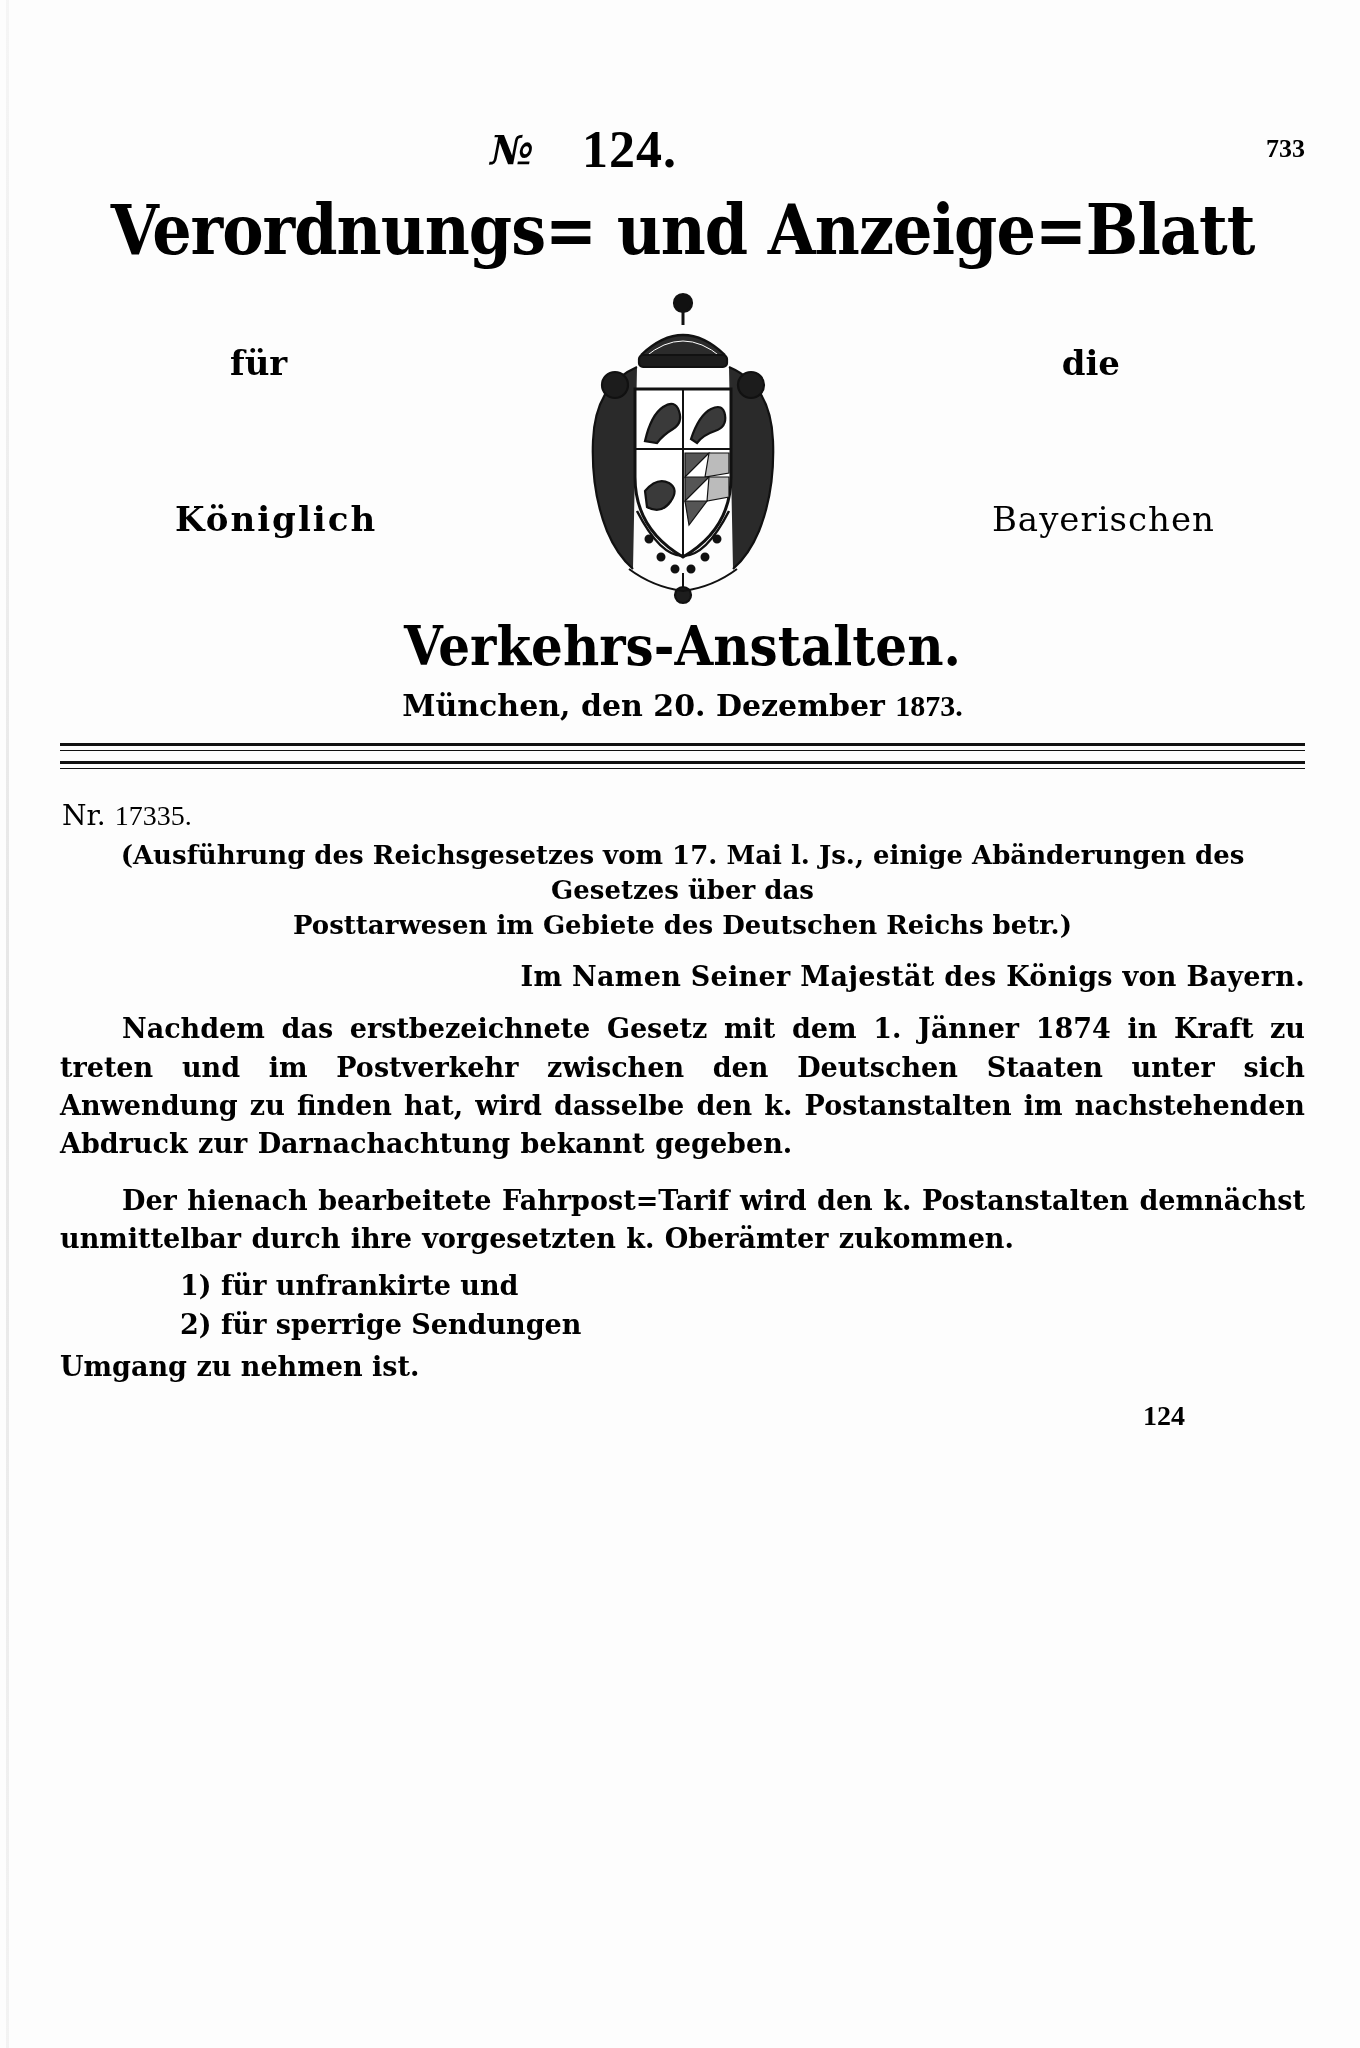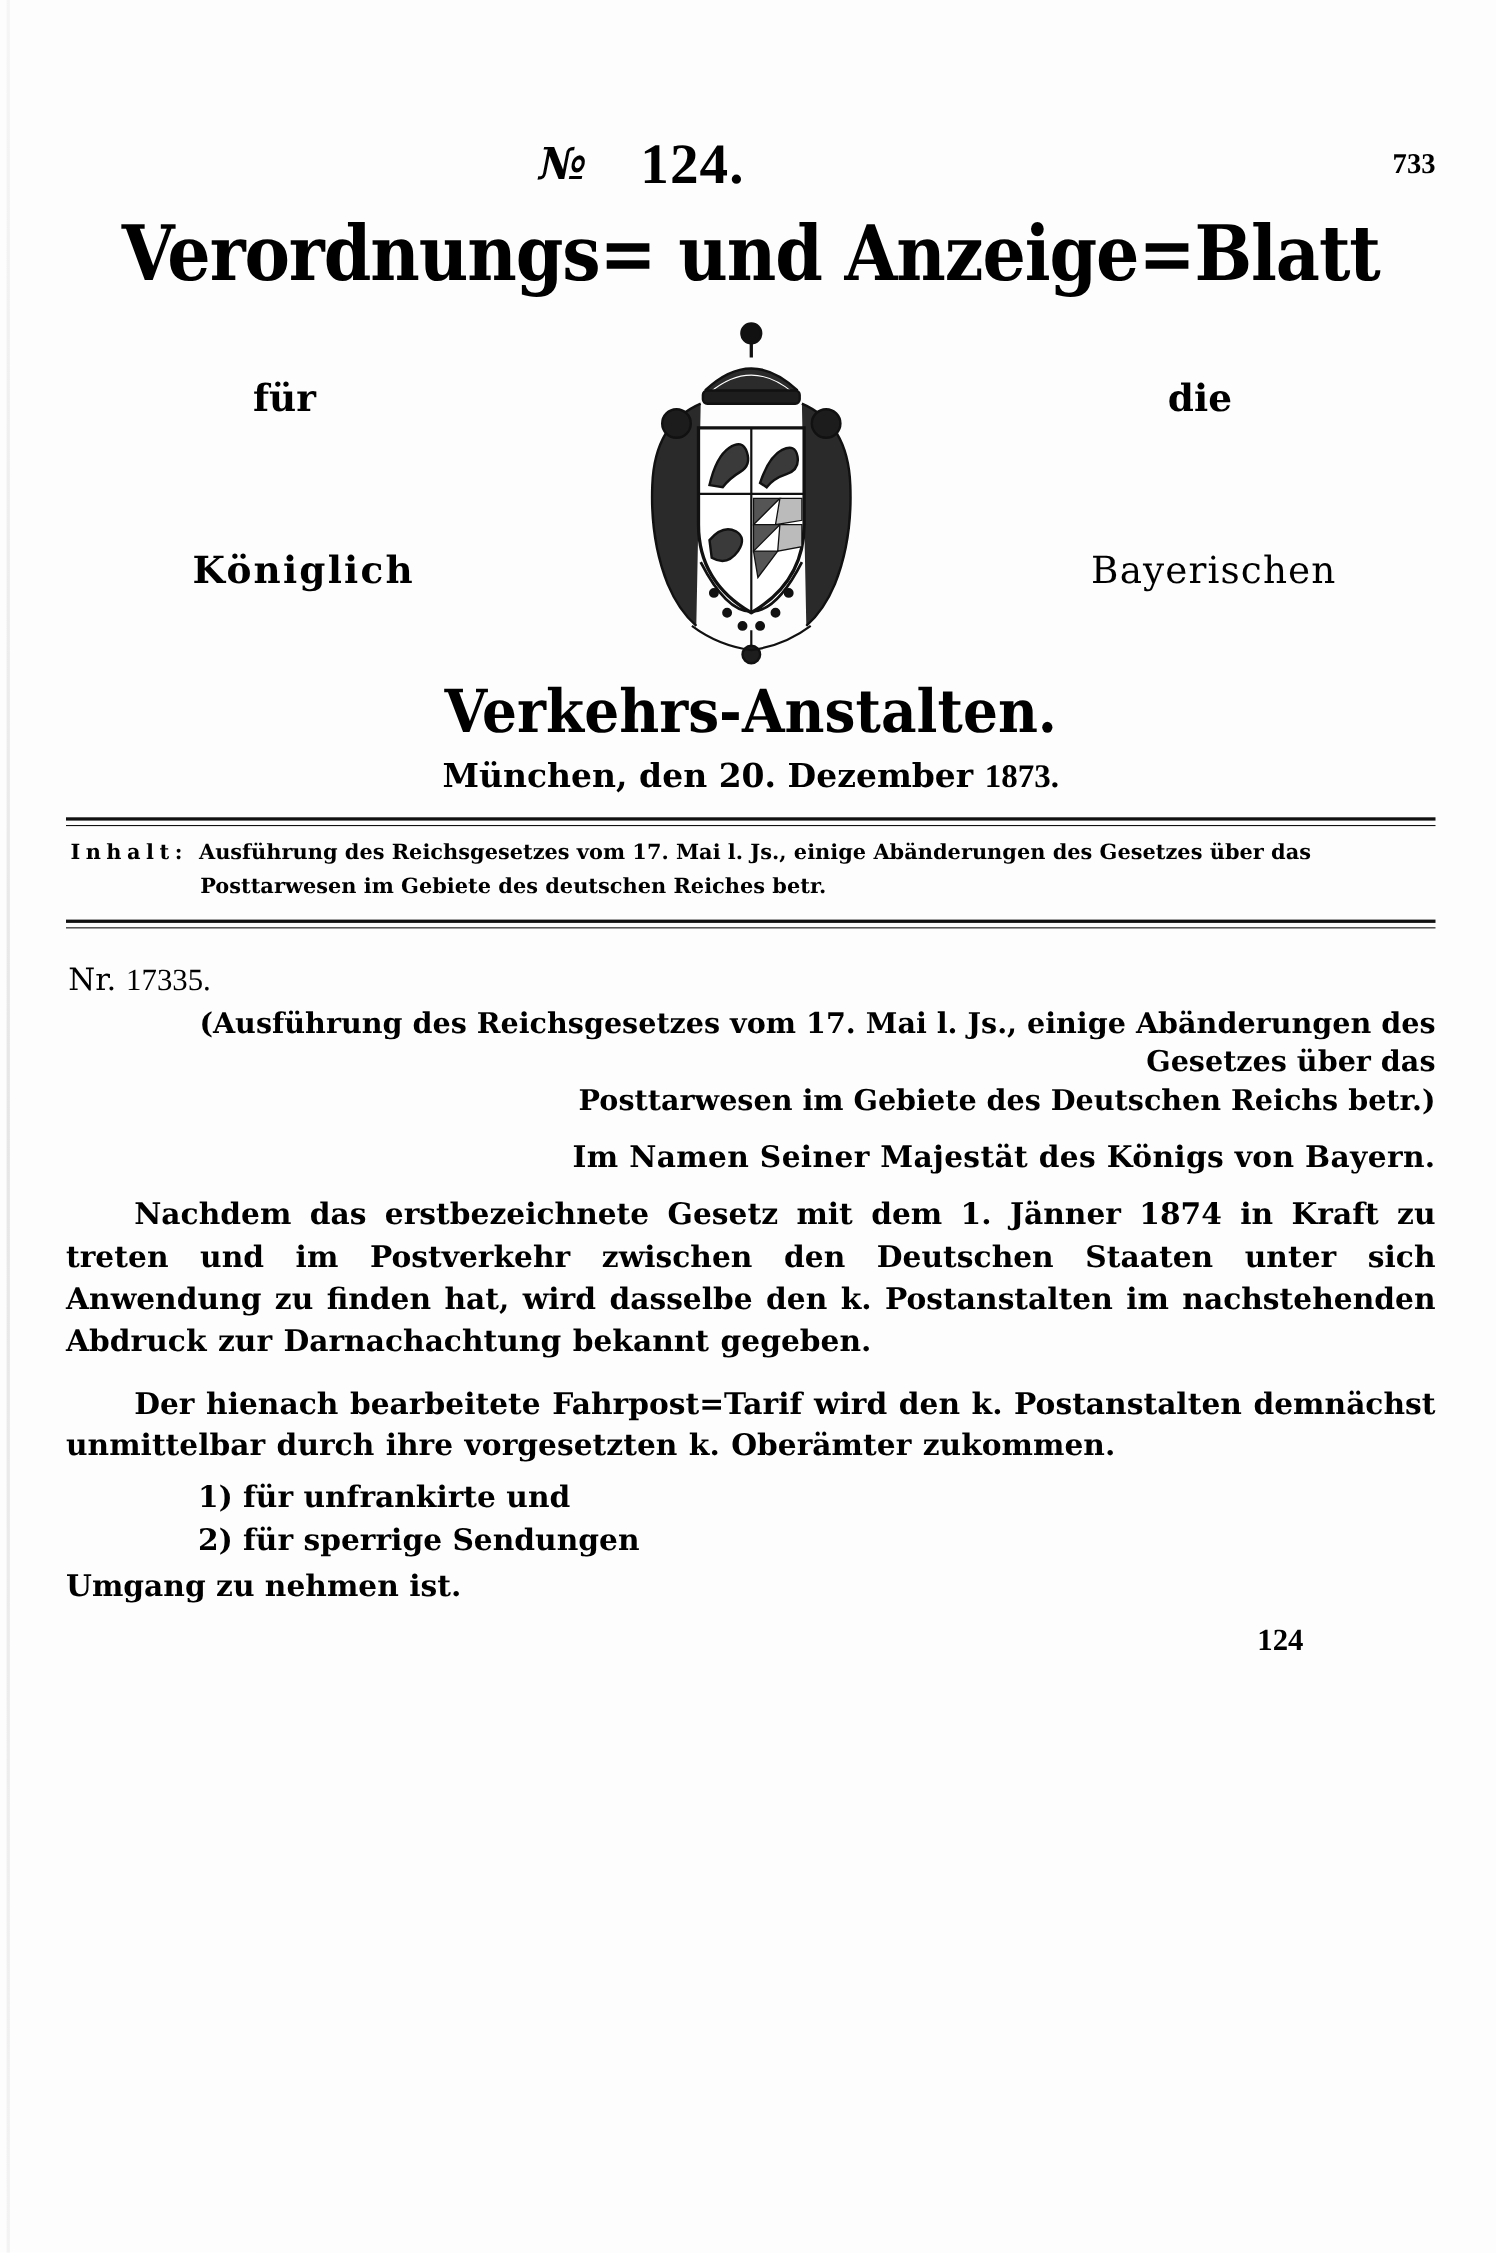--- a/index.html
+++ b/index.html
@@ -182,21 +182,21 @@
     margin-top: 30px;
     margin-left: 2px;
   }
   .doc-number .num {
     font-family: "Liberation Serif", serif;
   }
   .subject {
     font-size: 26px;
     font-weight: 700;
     line-height: 1.35;
-    text-align: right;
+    text-align: center;
     margin-top: 6px;
   }
   .subject .l2 { display: block; }
   .invocation {
     text-align: right;
     font-size: 27px;
     font-weight: 700;
     margin-top: 18px;
     letter-spacing: .3px;
   }
@@ -313,24 +313,20 @@
 
       <div class="dateline">
         <span>München,</span>
         <span>den 20. Dezember</span>
         <span class="year">1873.</span>
       </div>
     </div>
 
     <div class="rule-double"></div>
 
-    <div class="inhalt">
-      <span class="lbl">Inhalt:</span><span class="body">Ausführung des Reichsgesetzes vom 17. Mai l. Js., einige Abänderungen des Gesetzes über das</span>
-      <span class="cont">Posttarwesen im Gebiete des deutschen Reiches betr.</span>
-    </div>
 
     <div class="rule-double lower"></div>
 
     <div class="doc-number">
       <span>Nr.</span>
       <span class="num">17335.</span>
     </div>
 
     <div class="subject">
       <span>(Ausführung des Reichsgesetzes vom 17. Mai l. Js., einige Abänderungen des Gesetzes über das</span>

